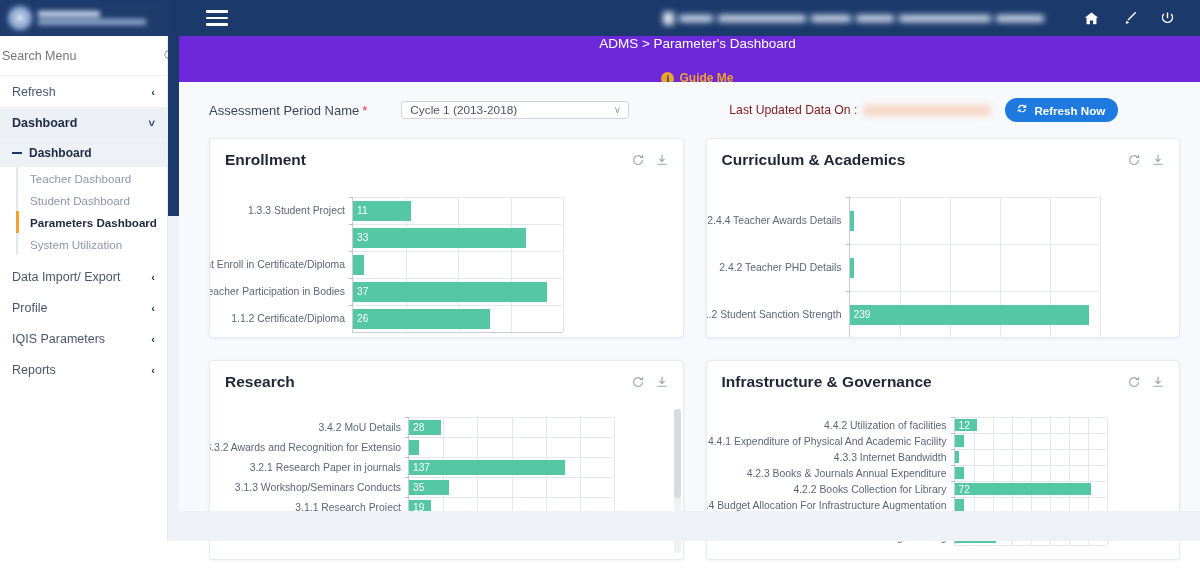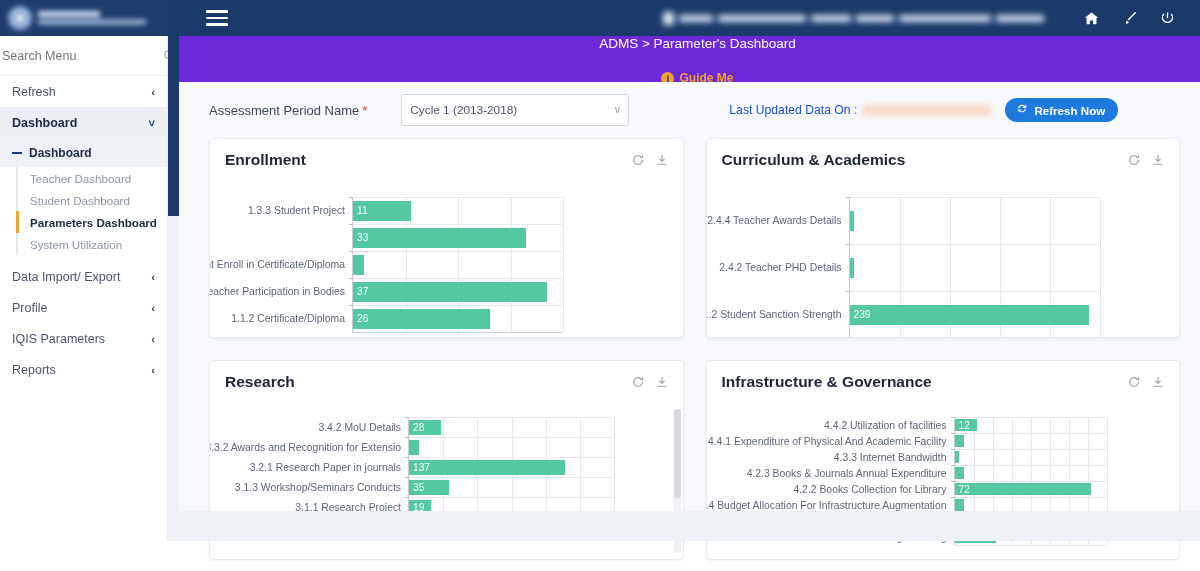--- a/index.html
+++ b/index.html
@@ -119,28 +119,28 @@
   .panel {
     position: absolute; left: 11px; top: 46px; right: 0px; bottom: 0;
     background: #f7f9fc;
   }
   .filter-row {
     height: 56px; display: flex; align-items: center; padding: 0 26px 0 30px; gap: 0;
   }
   .flabel { font-size: 13px; color: #3d4759; }
   .req { color: #e03b3b; margin-left: 3px; }
   .select-box {
-    margin-left: 34px; width: 228px; height: 32px; border: 1px solid #cfd6e0;
+    margin-left: 34px; width: 228px; height: 18px; border: 1px solid #cfd6e0;
     border-radius: 3px; background: #ffffff; display: flex; align-items: center;
     justify-content: space-between; padding: 0 8px; font-size: 11.8px; color: #4a5366;
     cursor: pointer;
   }
   .sel-chev { color: #7b8598; font-size: 10px; }
   .lud {
-    margin-left: 100px; font-size: 12.2px; color: #1d4ed8; display: flex;
+    margin-left: 100px; font-size: 12.2px; color: #7f1d1d; display: flex;
     align-items: center; gap: 6px;
   }
   .lud-blur {
     width: 128px; height: 11px; background: #f6d7c6; border-radius: 2px; filter: blur(3.2px);
   }
   .refresh-btn {
     margin-left: 14px; height: 24px; background: #1f7ae0; color: #ffffff;
     border-radius: 13px; display: flex; align-items: center; gap: 6px;
     padding: 0 13px 0 11px; font-size: 11.6px; font-weight: bold; cursor: pointer;
     white-space: nowrap;

